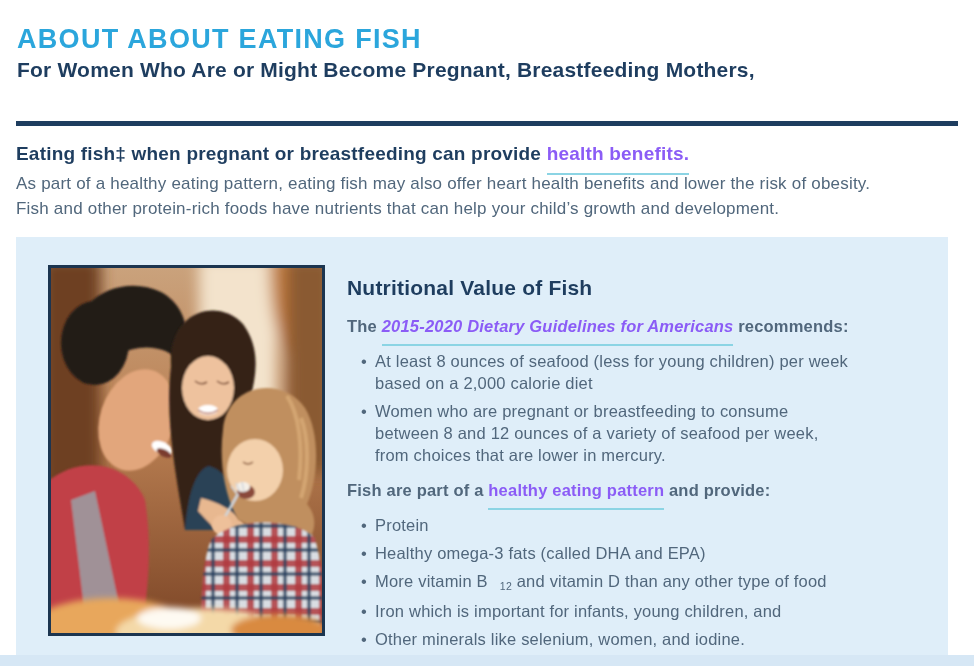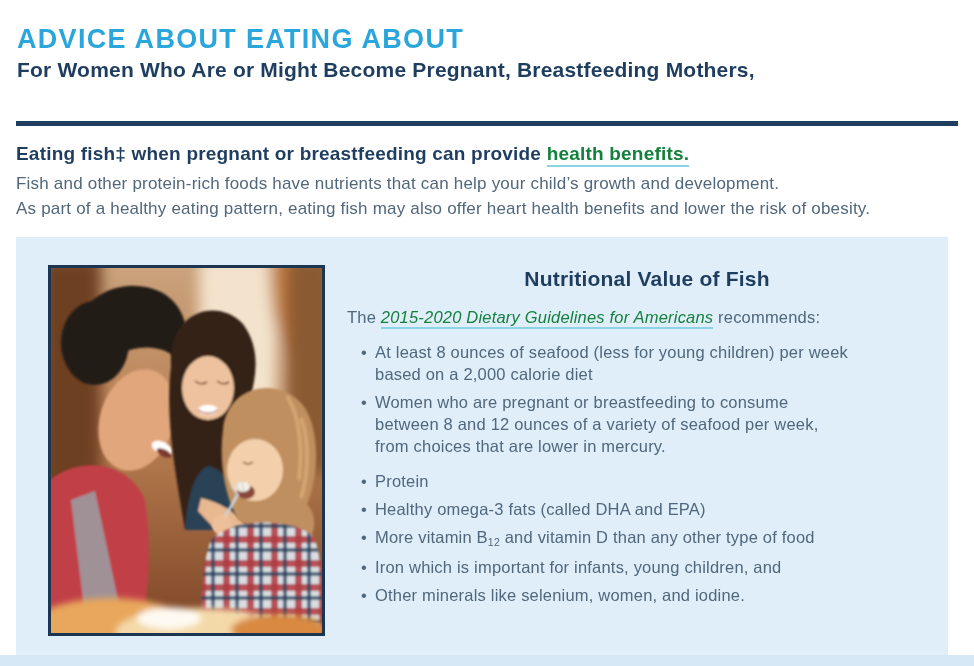--- a/index.html
+++ b/index.html
@@ -23,22 +23,22 @@
   .rule{
     position:absolute;left:16px;top:121px;width:942px;height:5px;
     background:#1E3D5F;
   }
   .lead{
     position:absolute;left:16px;top:143px;
     font-size:19px;font-weight:700;letter-spacing:.2px;
     color:#1E3D5F;white-space:nowrap;
   }
   .link{
-    color:#15803d;text-decoration:none;
-    border-bottom:2px solid #8BD4E4;padding-bottom:1px;
+    color:#8b5cf6;text-decoration:none;
+    border-bottom:2px solid #8BD4E4;padding-bottom:9px;
     cursor:pointer;
   }
   .link.italic{font-style:italic;}
   .intro-body{
     position:absolute;left:16px;top:171px;
     font-size:17px;line-height:25px;letter-spacing:.2px;
     color:#51677C;
   }
   .intro-body span{display:block;white-space:nowrap;}
   .panel{
@@ -48,52 +48,51 @@
   .photo{
     position:absolute;left:32px;top:28px;width:277px;height:371px;
     border:3px solid #1C3550;box-sizing:border-box;background:#b97f52;
   }
   .photo svg{display:block;width:100%;height:100%;}
   .content{
     position:absolute;left:331px;top:30px;width:600px;
     font-size:16.5px;letter-spacing:.2px;color:#51677C;
   }
   .content h2{
-    margin:0 0 15px;font-size:21px;font-weight:700;letter-spacing:.2px;
+    margin:9px 0 15px;font-size:21px;font-weight:700;letter-spacing:.2px;
     color:#1E3D5F;
-    text-align:center;
-  }
-  .content p{margin:0 0 13px;line-height:22px;}
+  }
+  .content p{margin:0 0 13px;line-height:22px;font-weight:bold;}
   .content ul{list-style:none;margin:0 0 13px;padding:0 0 0 14px;}
   .content li{display:flex;margin-bottom:6px;line-height:22px;}
   .content li .dot{width:14px;flex:none;}
   .content li .text{flex:1;}
   .content li .text .ln{display:block;white-space:nowrap;}
-  .subsc{font-size:10.5px;position:relative;top:3px;}
+  .subsc{font-size:10.5px;position:relative;top:3px;margin-left:12px;}
   .band{
     position:absolute;left:0;top:655px;width:974px;height:11px;
     background:#D6E7F5;
   }
 </style>
 </head>
 <body>
 
-<div class="page-title">ADVICE ABOUT EATING ABOUT</div>
+<div class="page-title">ABOUT ABOUT EATING FISH</div>
 
 <div class="subtitle">
   <span>For Women Who Are or Might Become Pregnant, Breastfeeding Mothers,</span>
 </div>
 
 <div class="rule"></div>
 
 <div class="lead"><span>Eating fish‡ when pregnant or breastfeeding can provide </span><a class="link">health benefits.</a></div>
 
 <div class="intro-body">
+  <span>As part of a healthy eating pattern, eating fish may also offer heart health benefits and lower the risk of obesity.</span>
   <span>Fish and other protein-rich foods have nutrients that can help your child’s growth and development.</span>
-  <span>As part of a healthy eating pattern, eating fish may also offer heart health benefits and lower the risk of obesity.</span>
 </div>
 
 <div class="panel">
 
   <div class="photo">
     <svg viewBox="0 0 271 365" preserveAspectRatio="none">
       <defs>
         <linearGradient id="bgg" x1="0" y1="0" x2="0" y2="1">
           <stop offset="0" stop-color="#caa27c"></stop>
           <stop offset="0.45" stop-color="#b97f52"></stop>
@@ -186,20 +185,21 @@
       <li>
         <span class="dot">•</span>
         <span class="text">
           <span class="ln">Women who are pregnant or breastfeeding to consume</span>
           <span class="ln">between 8 and 12 ounces of a variety of seafood per week,</span>
           <span class="ln">from choices that are lower in mercury.</span>
         </span>
       </li>
     </ul>
 
+    <p><span>Fish are part of a </span><a class="link">healthy eating pattern</a><span> and provide:</span></p>
 
     <ul>
       <li>
         <span class="dot">•</span>
         <span class="text">
           <span class="ln">Protein</span>
         </span>
       </li>
       <li>
         <span class="dot">•</span>

